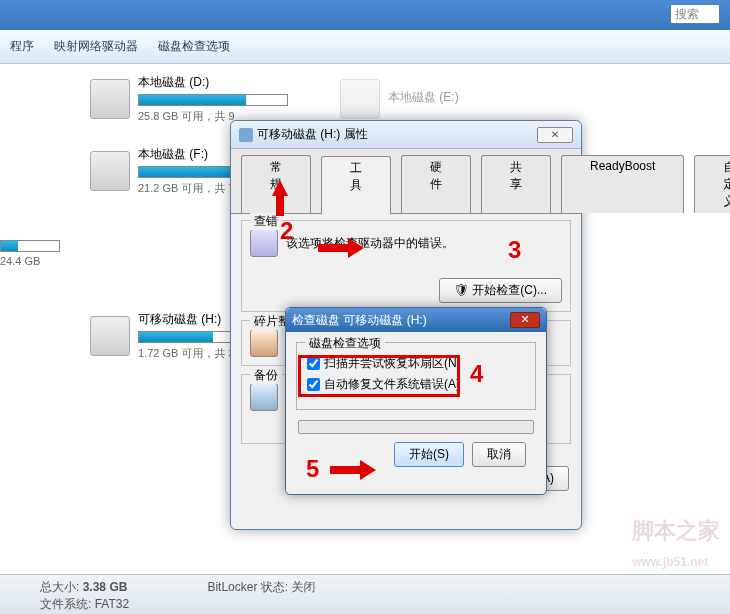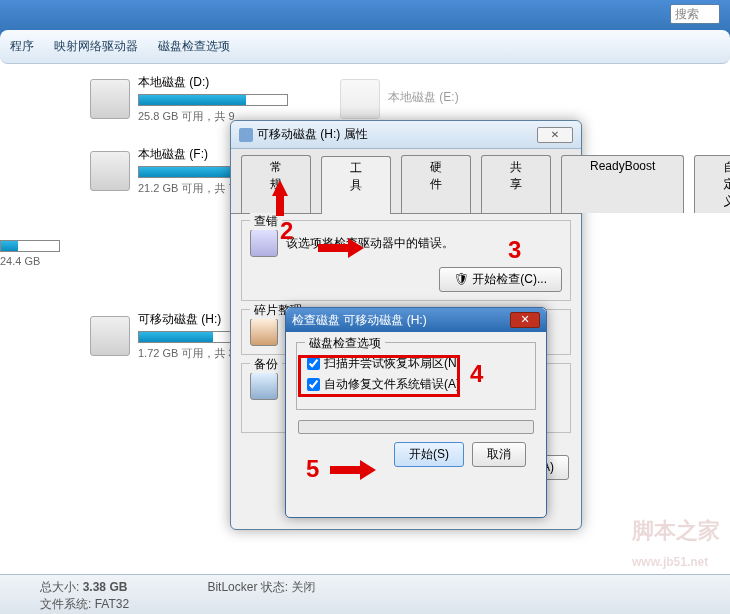--- a/index.html
+++ b/index.html
@@ -1,19 +1,19 @@
 <!DOCTYPE html>
 <html><head>
 <meta charset="utf-8">
 <style>
 * { box-sizing: border-box; margin: 0; padding: 0; font-family: "Microsoft YaHei", "Segoe UI", Tahoma, sans-serif; }
 body { width: 730px; height: 614px; background: #fff; position: relative; overflow: hidden; font-size: 12px; }
 .topbar { position: absolute; top: 0; left: 0; right: 0; height: 44px; background: linear-gradient(#4a8cd6,#2f6fb0); border-bottom: 1px solid #1a4a7a; }
 .searchbox { position: absolute; right: 10px; top: 4px; width: 50px; height: 20px; background: #fff; border: 1px solid #5a7fa0; border-radius: 2px; padding: 0 4px; line-height: 18px; color: #888; font-size: 12px; }
-.menubar { position: absolute; top: 30px; left: 0; right: 0; height: 34px; background: linear-gradient(#f7fbff,#dce8f4); border-bottom: 1px solid #b8c8d8; display: flex; align-items: center; padding-left: 10px; gap: 20px; color: #1a3a5a; border-radius: 8px; }
+.menubar { position: absolute; top: 30px; left: 0; right: 0; height: 34px; background: linear-gradient(#f7fbff,#dce8f4); border-bottom: 1px solid #b8c8d8; display: flex; align-items: center; padding-left: 10px; gap: 20px; color: #1a3a5a; }
 .menubar span { cursor: pointer; }
 .content { position: absolute; top: 64px; left: 0; right: 0; bottom: 40px; background: #fff; padding: 10px 0 0 0; }
 .drives { display: flex; flex-wrap: wrap; gap: 22px 40px; padding-left: 90px; }
 .drive { display: flex; align-items: center; gap: 8px; width: 210px; }
 .drive-icon { width: 40px; height: 40px; background: linear-gradient(#f0f0f0,#d0d0d0); border: 1px solid #aaa; border-radius: 3px; }
 .drive-info { flex: 1; }
 .drive-name { color: #000; margin-bottom: 3px; }
 .drive-bar { width: 150px; height: 12px; border: 1px solid #888; background: #fff; margin-bottom: 3px; position: relative; }
 .drive-fill { height: 100%; background: linear-gradient(#2eb8e6,#0a8cc0); }
 .drive-text { color: #666; font-size: 11px; }
@@ -27,21 +27,21 @@
 .tab { border: 1px solid #888; border-bottom: none; background: #e8e8e8; padding: 3px 28px; margin-left: 10px; border-radius: 3px 3px 0 0; cursor: pointer; }
 .tab.active { background: #f0f0f0; position: relative; top: 1px; }
 .props-body { padding: 6px 10px; }
 .group { border: 1px solid #c0c0c0; padding: 8px; margin-bottom: 8px; position: relative; }
 .group-title { position: absolute; top: -8px; left: 8px; background: #f0f0f0; padding: 0 4px; }
 .group-row { display: flex; align-items: center; gap: 8px; }
 .gicon { width: 28px; height: 28px; background: linear-gradient(#e0e0ff,#b0b0e0); border: 1px solid #888; border-radius: 3px; }
 .btn { border: 1px solid #888; background: linear-gradient(#fdfdfd,#e4e4e4); padding: 3px 14px; border-radius: 3px; cursor: pointer; font-size: 12px; }
 .btn-row { display: flex; justify-content: flex-end; gap: 8px; padding: 8px 12px; }
 
-.checkdlg { position: absolute; left: 285px; top: 307px; width: 262px; height: 211px; background: #f0f0f0; border: 1px solid #3a6aa0; border-radius: 5px; box-shadow: 0 0 12px rgba(0,0,0,.4); }
+.checkdlg { position: absolute; left: 285px; top: 307px; width: 262px; height: 188px; background: #f0f0f0; border: 1px solid #3a6aa0; border-radius: 5px; box-shadow: 0 0 12px rgba(0,0,0,.4); }
 .checkdlg-title { height: 24px; background: linear-gradient(#5a94d6,#2a6ab0); color: #fff; display: flex; align-items: center; padding: 0 6px; border-radius: 5px 5px 0 0; }
 .checkdlg-title .cbtn { margin-left: auto; width: 30px; height: 16px; background: #c03020; border: 1px solid #802010; border-radius: 2px; color: #fff; text-align: center; line-height: 12px; font-size: 11px; }
 .check-body { padding: 10px; }
 .fieldset { border: 1px solid #b0b0b0; padding: 8px 10px 12px; position: relative; }
 .fieldset-title { position: absolute; top: -8px; left: 8px; background: #f0f0f0; padding: 0 4px; }
 .cbrow { display: flex; align-items: center; gap: 4px; margin: 4px 0; }
 .cbrow input { width: 13px; height: 13px; }
 .progress { height: 14px; border: 1px solid #9a9a9a; background: #e8e8e8; margin: 10px 2px 0; border-radius: 2px; }
 .check-buttons { display: flex; justify-content: flex-end; gap: 8px; padding: 8px 10px 0; }
 
@@ -135,21 +135,21 @@
     <div class="tab">ReadyBoost</div>
     <div class="tab">自定义</div>
   </div>
   <div class="props-body">
     <div class="group">
       <div class="group-title">查错</div>
       <div class="group-row">
         <div class="gicon"></div>
         <span>该选项将检查驱动器中的错误。</span>
       </div>
-      <div style="text-align:right;margin-top:10px">
+      <div style="text-align:right;margin-top:21px">
         <button class="btn">🛡 <span>开始检查(C)...</span></button>
       </div>
     </div>
     <div class="group">
       <div class="group-title">碎片整理</div>
       <div class="group-row">
         <div class="gicon" style="background:linear-gradient(#ffeedd,#d0a070)"></div>
         <span>该选项将对驱动器中的文件进行碎片整理。</span>
       </div>
     </div>

